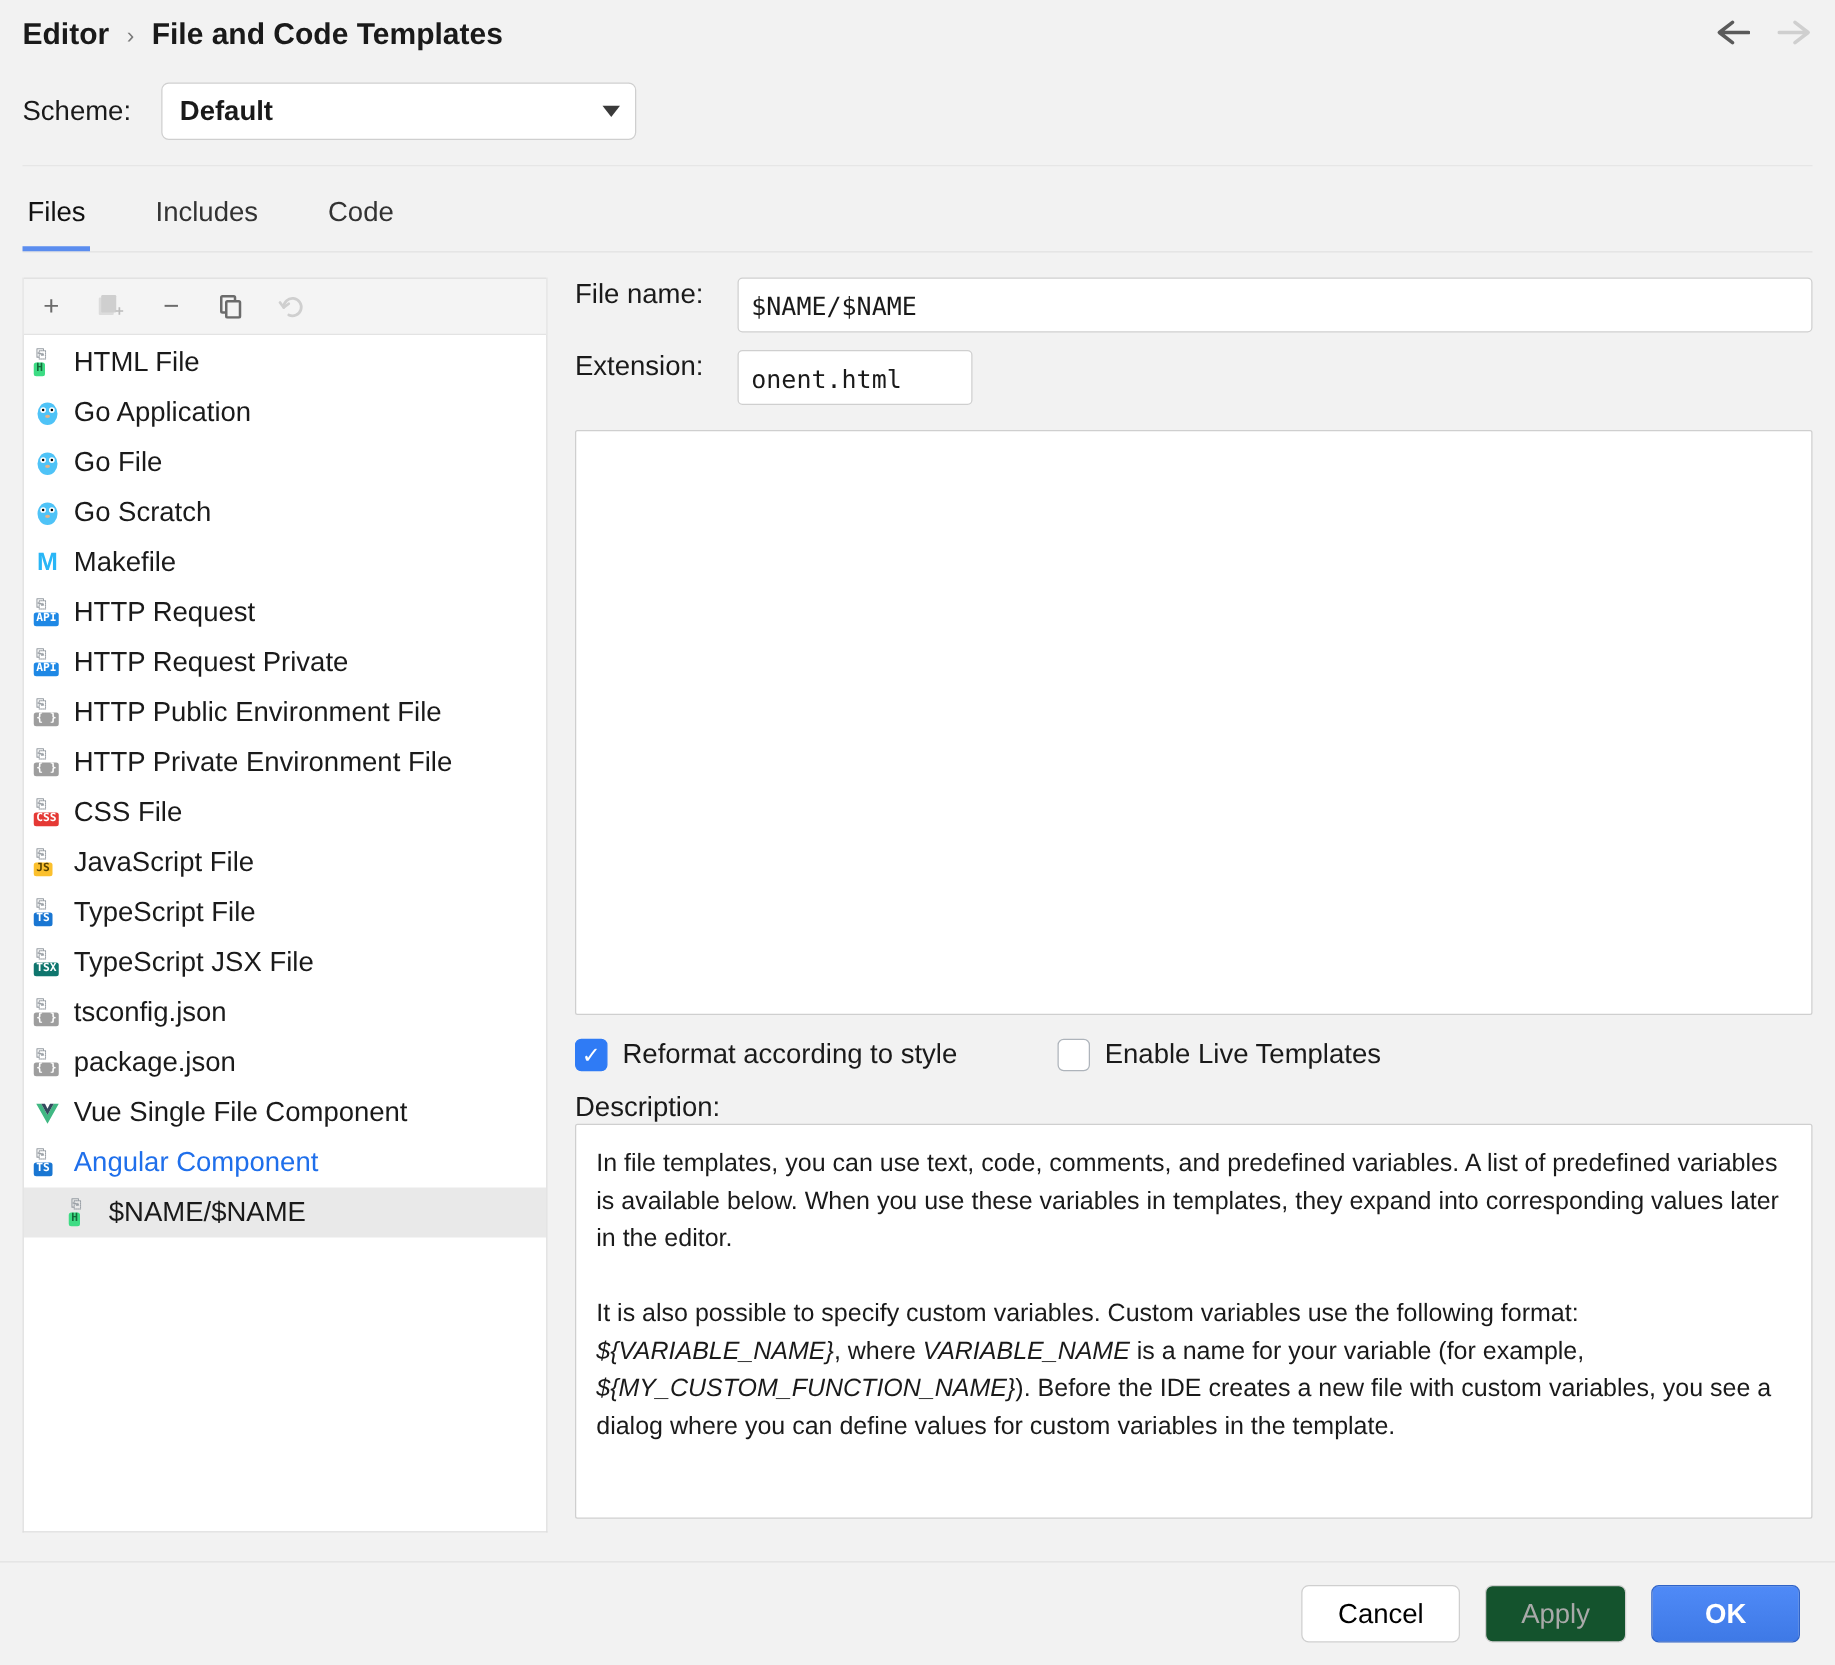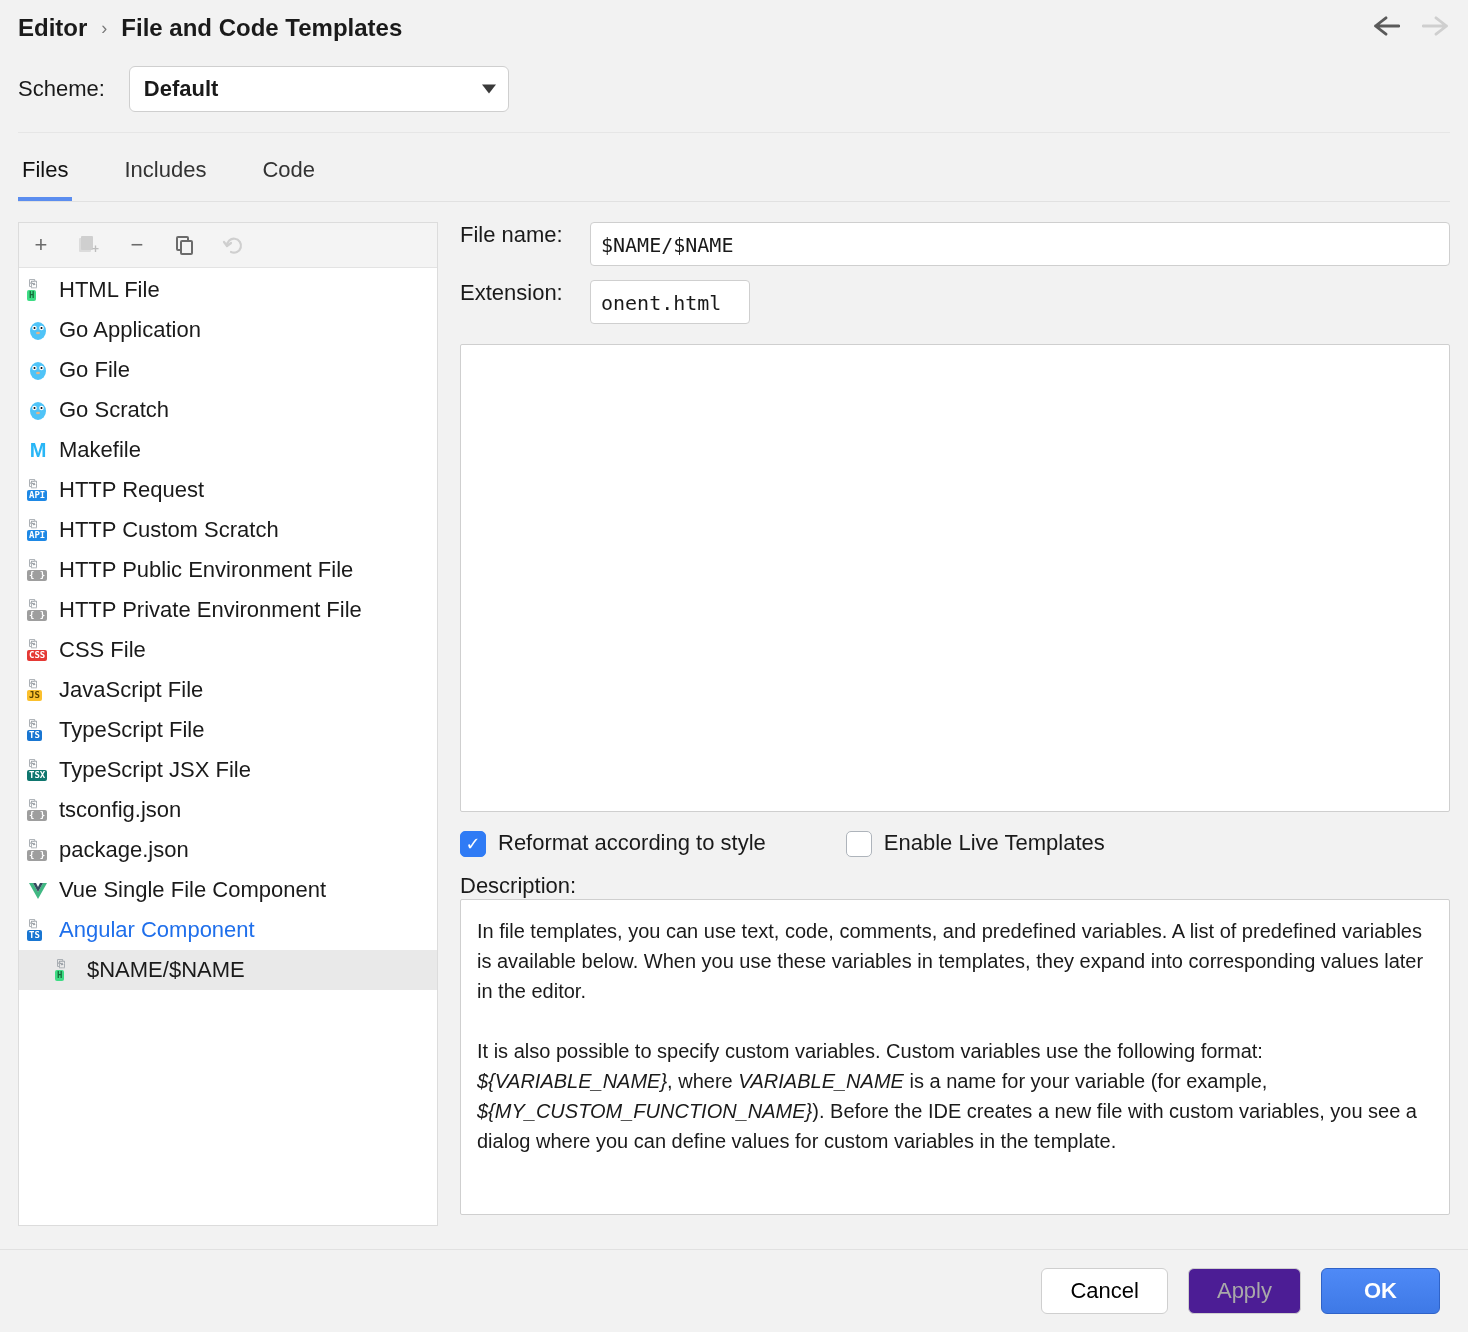--- a/index.html
+++ b/index.html
@@ -74,35 +74,35 @@
   .ic-badge .dog{position:absolute;left:2px;top:0;font-size:10px;color:#9aa0a6}
   .ic-badge .tag{position:absolute;left:0;bottom:0;font:700 9px/1 monospace;padding:1px 2px;border-radius:2px;color:#fff}
 
   .right{flex:1;display:flex;flex-direction:column}
   .form-row{display:flex;align-items:flex-start;margin-bottom:14px}
   .form-row label{width:130px;font-size:22px}
   .text-input{
     border:1px solid #cfcfcf;border-radius:4px;background:#fff;height:44px;padding:0 10px;font:20px/44px "SFMono-Regular",Menlo,Consolas,monospace;
   }
   .text-input.full{flex:1}
-  .text-input.small{width:160px}
+  .text-input.small{width:188px}
   .editor{
     flex:0 0 auto;height:468px;border:1px solid #cfcfcf;background:#fff;border-radius:2px;margin-top:6px;
   }
   .check-row{display:flex;gap:80px;align-items:center;margin:18px 0 10px;font-size:22px}
   .checkbox{width:26px;height:26px;border:1px solid #aeb4bb;border-radius:5px;background:#fff;display:inline-flex;align-items:center;justify-content:center;margin-right:12px;vertical-align:middle}
   .checkbox.checked{background:#2f7bf5;border-color:#2f7bf5;color:#fff;font-size:18px}
   .desc-label{font-size:22px;margin-top:6px}
   .desc-box{border:1px solid #cfcfcf;background:#fff;border-radius:2px;padding:16px 16px;font-size:20px;line-height:1.5;height:316px;overflow:auto}
   .desc-box i{font-style:italic}
 
   
   .footer{position:absolute;left:0;right:0;bottom:0;border-top:1px solid #e1e1e1;background:#f2f2f2;display:flex;justify-content:flex-end;gap:20px;padding:18px 28px}
   .btn{height:46px;border-radius:6px;border:1px solid #cfcfcf;background:#fff;padding:0 28px;font-size:22px}
-  .btn.disabled{color:#a9a9a9;background:#4c1d95}
+  .btn.disabled{color:#a9a9a9;background:#14532d}
   .btn.primary{background:linear-gradient(#4f8af7,#3e79e6);color:#fff;border:1px solid #2f63c8;padding:0 42px;font-weight:600}
 
   
   .arrow{display:inline-block;width:28px;height:22px}
 </style>
 </head>
 <body>
 
 <div class="container">
 
@@ -227,21 +227,21 @@
             </span>
             <span>HTTP Request</span>
           </div>
           <div class="node">
             <span class="icon">
               <span class="ic-badge">
                 <span class="dog">⎘</span>
                 <span class="tag" style="background:#1e88e5;color:#fff">API</span>
               </span>
             </span>
-            <span>HTTP Custom Scratch</span>
+            <span>HTTP Request Private</span>
           </div>
           <div class="node">
             <span class="icon">
               <span class="ic-badge">
                 <span class="dog">⎘</span>
                 <span class="tag" style="background:#9e9e9e;color:#fff">{ }</span>
               </span>
             </span>
             <span>HTTP Public Environment File</span>
           </div>

